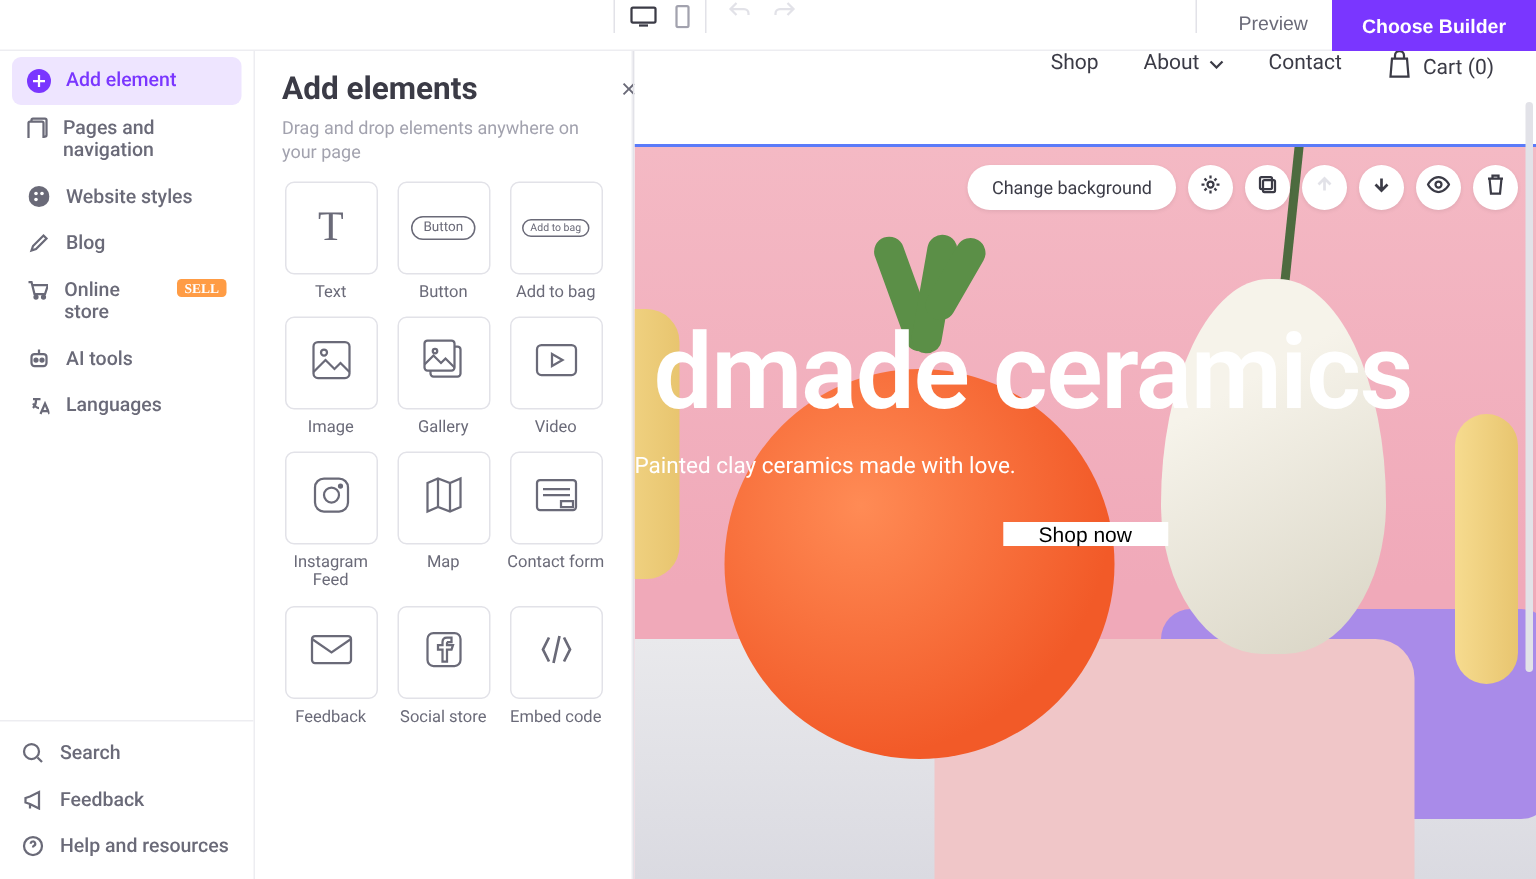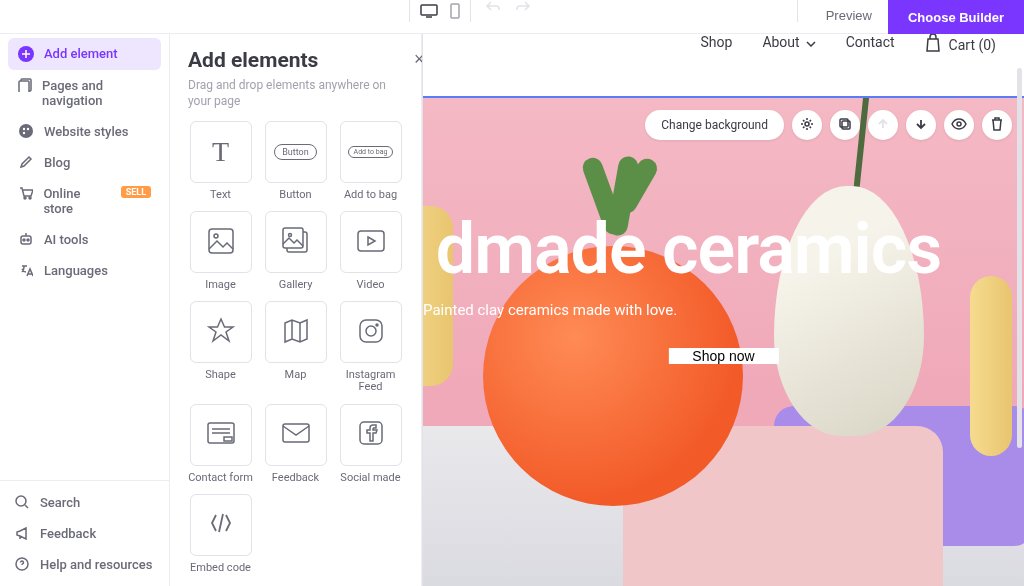--- a/index.html
+++ b/index.html
@@ -31,21 +31,21 @@
   .device-toggle .ic.active{color:var(--text);}
   .undoredo{display:flex;gap:14px;padding:0 14px;color:var(--gray-300);}
   .preview-btn{background:#fff;border:none;color:var(--gray-700);padding:8px 16px;cursor:pointer;font-size:13px;}
   .choose-btn{background:var(--purple);color:#fff;border:none;padding:0 20px;height:34px;font-weight:600;cursor:pointer;font-size:13px;}
   .main{flex:1;display:flex;overflow:hidden;}
   .sidebar{width:170px;background:#fff;display:flex;flex-direction:column;border-right:1px solid var(--gray-200);}
   .sidebar .group{padding:4px 8px 0;}
   .sb-item{display:flex;align-items:flex-start;gap:10px;padding:8px 10px;border-radius:6px;cursor:pointer;color:var(--gray-700);font-weight:500;}
   .sb-item.active{background:var(--purple-light);color:var(--purple);}
   .sb-item .ic{width:16px;display:flex;justify-content:center;}
-  .sb-item .sell{margin-left:auto;background:#FF9C45;color:#fff;font-size:9px;padding:1px 5px;border-radius:3px;font-weight:700;}
+  .sb-item .sell{margin-left:auto;background:#FF9C45;color:#fff;font-size:9px;padding:1px 5px;border-radius:3px;font-weight:700;font-family:Liberation Serif, serif;}
   .sidebar .bottom{margin-top:auto;padding:6px 4px 6px;border-top:1px solid var(--gray-200);}
   .panel{width:252px;background:#fff;padding:14px 18px 10px;border-right:1px solid var(--gray-200);overflow-y:auto;}
   .panel h2{margin:0 0 6px;font-size:21px;font-weight:700;}
   .panel .close{position:absolute;margin-left:220px;margin-top:-30px;font-size:18px;color:var(--gray-700);cursor:pointer;background:none;border:none;}
   .panel .subtitle{color:var(--gray-500);font-size:12px;margin-bottom:12px;line-height:1.3;}
   .el-grid{display:grid;grid-template-columns:repeat(3,1fr);gap:10px;}
   .el-item{display:flex;flex-direction:column;align-items:center;gap:6px;cursor:grab;}
   .el-card{width:62px;height:62px;border:1px solid var(--gray-300);border-radius:6px;display:flex;align-items:center;justify-content:center;color:var(--gray-700);}
   .el-label{font-size:11px;color:var(--gray-700);text-align:center;line-height:1.1;}
   .canvas-wrap{flex:1;display:flex;flex-direction:column;overflow:hidden;border-left:1px solid var(--gray-300);}
@@ -265,46 +265,38 @@
           <div class="el-card">
               <span><svg width="30" height="24" fill="none" stroke="currentColor" stroke-width="1.5">
                   <rect x="2" y="2" width="26" height="20" rx="3"></rect>
                   <path d="M12 8l7 4-7 4z"></path>
                 </svg></span>
             </div>
           <div class="el-label">Video</div>
         </div>
         <div class="el-item">
           <div class="el-card">
-              <span><svg width="30" height="30" fill="none" stroke="currentColor" stroke-width="1.5">
-                  <path d="M15 3l3.5 8H27l-7 5 3 9-8-6-8 6 3-9-7-5h8.5z"></path>
-                </svg></span>
-            </div>
-          <div class="el-label">Shape</div>
-        </div>
-        <div class="el-item">
-          <div class="el-card">
-              <span><svg width="28" height="28" fill="none" stroke="currentColor" stroke-width="1.5">
-                  <path d="M3 6l7-3 8 3 7-3v19l-7 3-8-3-7 3zM10 3v19M18 6v19"></path>
-                </svg></span>
-            </div>
-          <div class="el-label">Map</div>
-        </div>
-        <div class="el-item">
-          <div class="el-card">
               <span><svg width="28" height="28" fill="none" stroke="currentColor" stroke-width="1.5">
                   <rect x="3" y="3" width="22" height="22" rx="6"></rect>
                   <circle cx="14" cy="14" r="5"></circle>
                   <circle cx="20" cy="8" r="1" fill="currentColor"></circle>
                 </svg></span>
             </div>
           <div class="el-label">Instagram Feed</div>
         </div>
         <div class="el-item">
           <div class="el-card">
+              <span><svg width="28" height="28" fill="none" stroke="currentColor" stroke-width="1.5">
+                  <path d="M3 6l7-3 8 3 7-3v19l-7 3-8-3-7 3zM10 3v19M18 6v19"></path>
+                </svg></span>
+            </div>
+          <div class="el-label">Map</div>
+        </div>
+        <div class="el-item">
+          <div class="el-card">
               <span><svg width="30" height="24" fill="none" stroke="currentColor" stroke-width="1.5">
                   <rect x="2" y="2" width="26" height="20" rx="2"></rect>
                   <path d="M6 8h18M6 12h18M18 16h8v4h-8z"></path>
                 </svg></span>
             </div>
           <div class="el-label">Contact form</div>
         </div>
         <div class="el-item">
           <div class="el-card">
               <span><svg width="30" height="22" fill="none" stroke="currentColor" stroke-width="1.5">
@@ -314,21 +306,21 @@
             </div>
           <div class="el-label">Feedback</div>
         </div>
         <div class="el-item">
           <div class="el-card">
               <span><svg width="26" height="26" fill="none" stroke="currentColor" stroke-width="1.5">
                   <rect x="2" y="2" width="22" height="22" rx="4"></rect>
                   <path d="M15 8h3V5h-3c-2 0-3 1-3 3v2H9v3h3v8h3v-8h3l1-3h-4V9c0-.6.4-1 1-1z"></path>
                 </svg></span>
             </div>
-          <div class="el-label">Social made</div>
+          <div class="el-label">Social store</div>
         </div>
         <div class="el-item">
           <div class="el-card">
               <span><svg width="34" height="22" fill="none" stroke="currentColor" stroke-width="1.8">
                   <path d="M12 3L8 11l4 8M22 3l4 8-4 8M19 2l-4 18"></path>
                 </svg></span>
             </div>
           <div class="el-label">Embed code</div>
         </div>
       </div>

